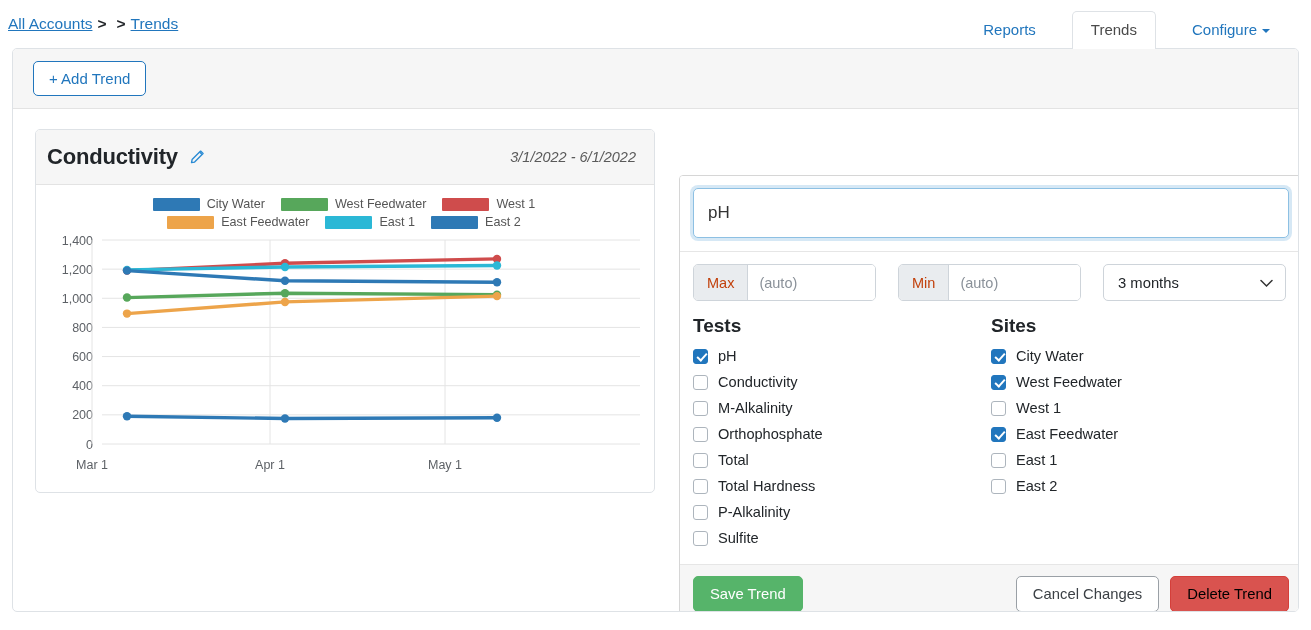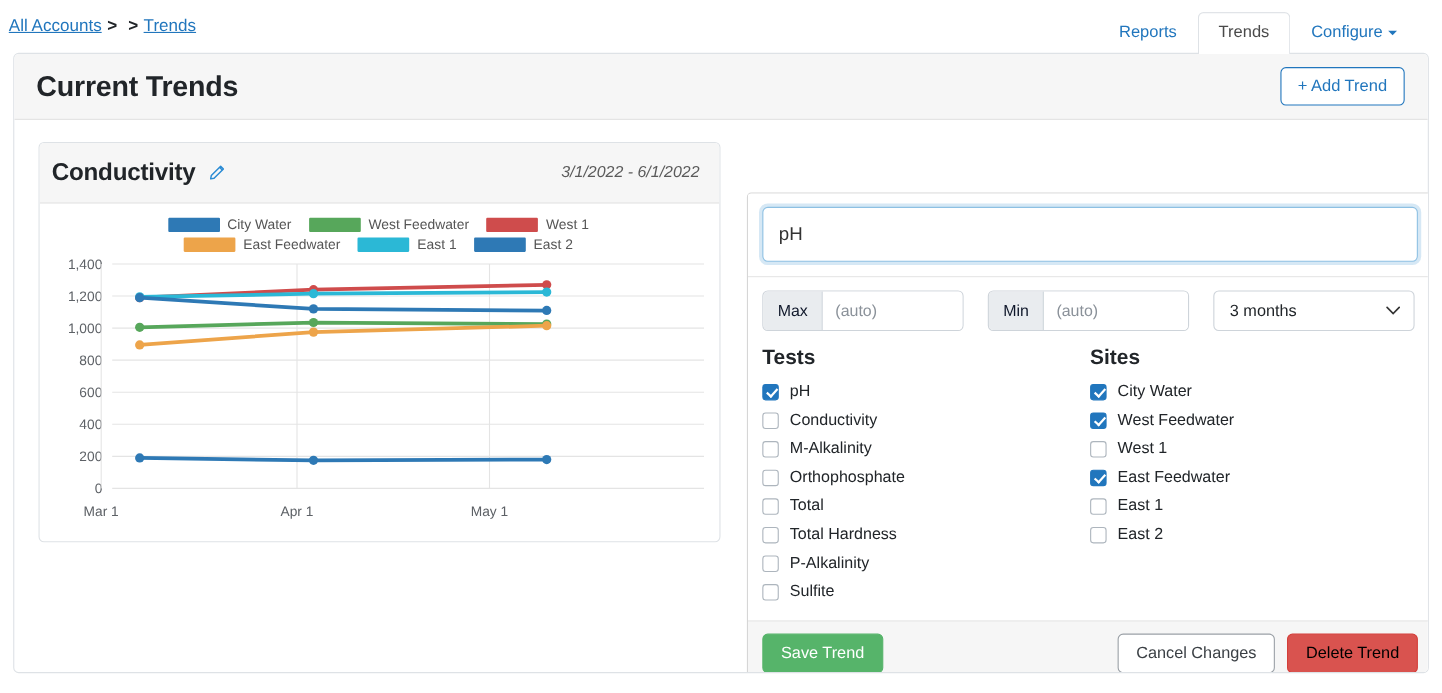--- a/index.html
+++ b/index.html
@@ -51,20 +51,21 @@
   .chev svg { display: block; }
 
   
   .navtabs {
     position: absolute;
     right: 22px;
     bottom: 0;
     display: flex;
     align-items: flex-end;
     height: 48px;
+    gap: 17px;
   }
   .navtab {
     font-size: 15px;
     color: #2176bd;
     padding: 9px 18px 10px 18px;
     cursor: pointer;
     white-space: nowrap;
     line-height: 1.2;
     border: 1px solid transparent;
     border-bottom: none;
@@ -225,21 +226,21 @@
     width: 183px;
     background: #fff;
   }
   .ig-addon {
     background: #e9ecef;
     border-right: 1px solid #ced4da;
     display: flex;
     align-items: center;
     padding: 0 13px;
     font-size: 14.5px;
-    color: #0f172a;
+    color: #c2410c;
     white-space: nowrap;
   }
   .ig-field {
     border: 0; outline: 0; flex: 1;
     font-size: 14.5px;
     padding: 0 11px;
     font-family: inherit;
     color: #333;
     background: #fff;
     min-width: 0;
@@ -338,21 +339,20 @@
     </div>
     <div class="navtab">
       <span>Configure</span><span class="caret-dn"></span>
     </div>
   </div>
 </div>
 
 <div class="page-card">
 
   <div class="page-head">
-    <div class="page-title">Current Trends</div>
     <button class="btn-add">+ Add Trend</button>
   </div>
 
   <div class="page-body">
 
     <div class="trend-card">
       <div class="trend-head">
         <div class="trend-title-wrap">
           <span class="trend-title">Conductivity</span>
           <span class="pencil">

